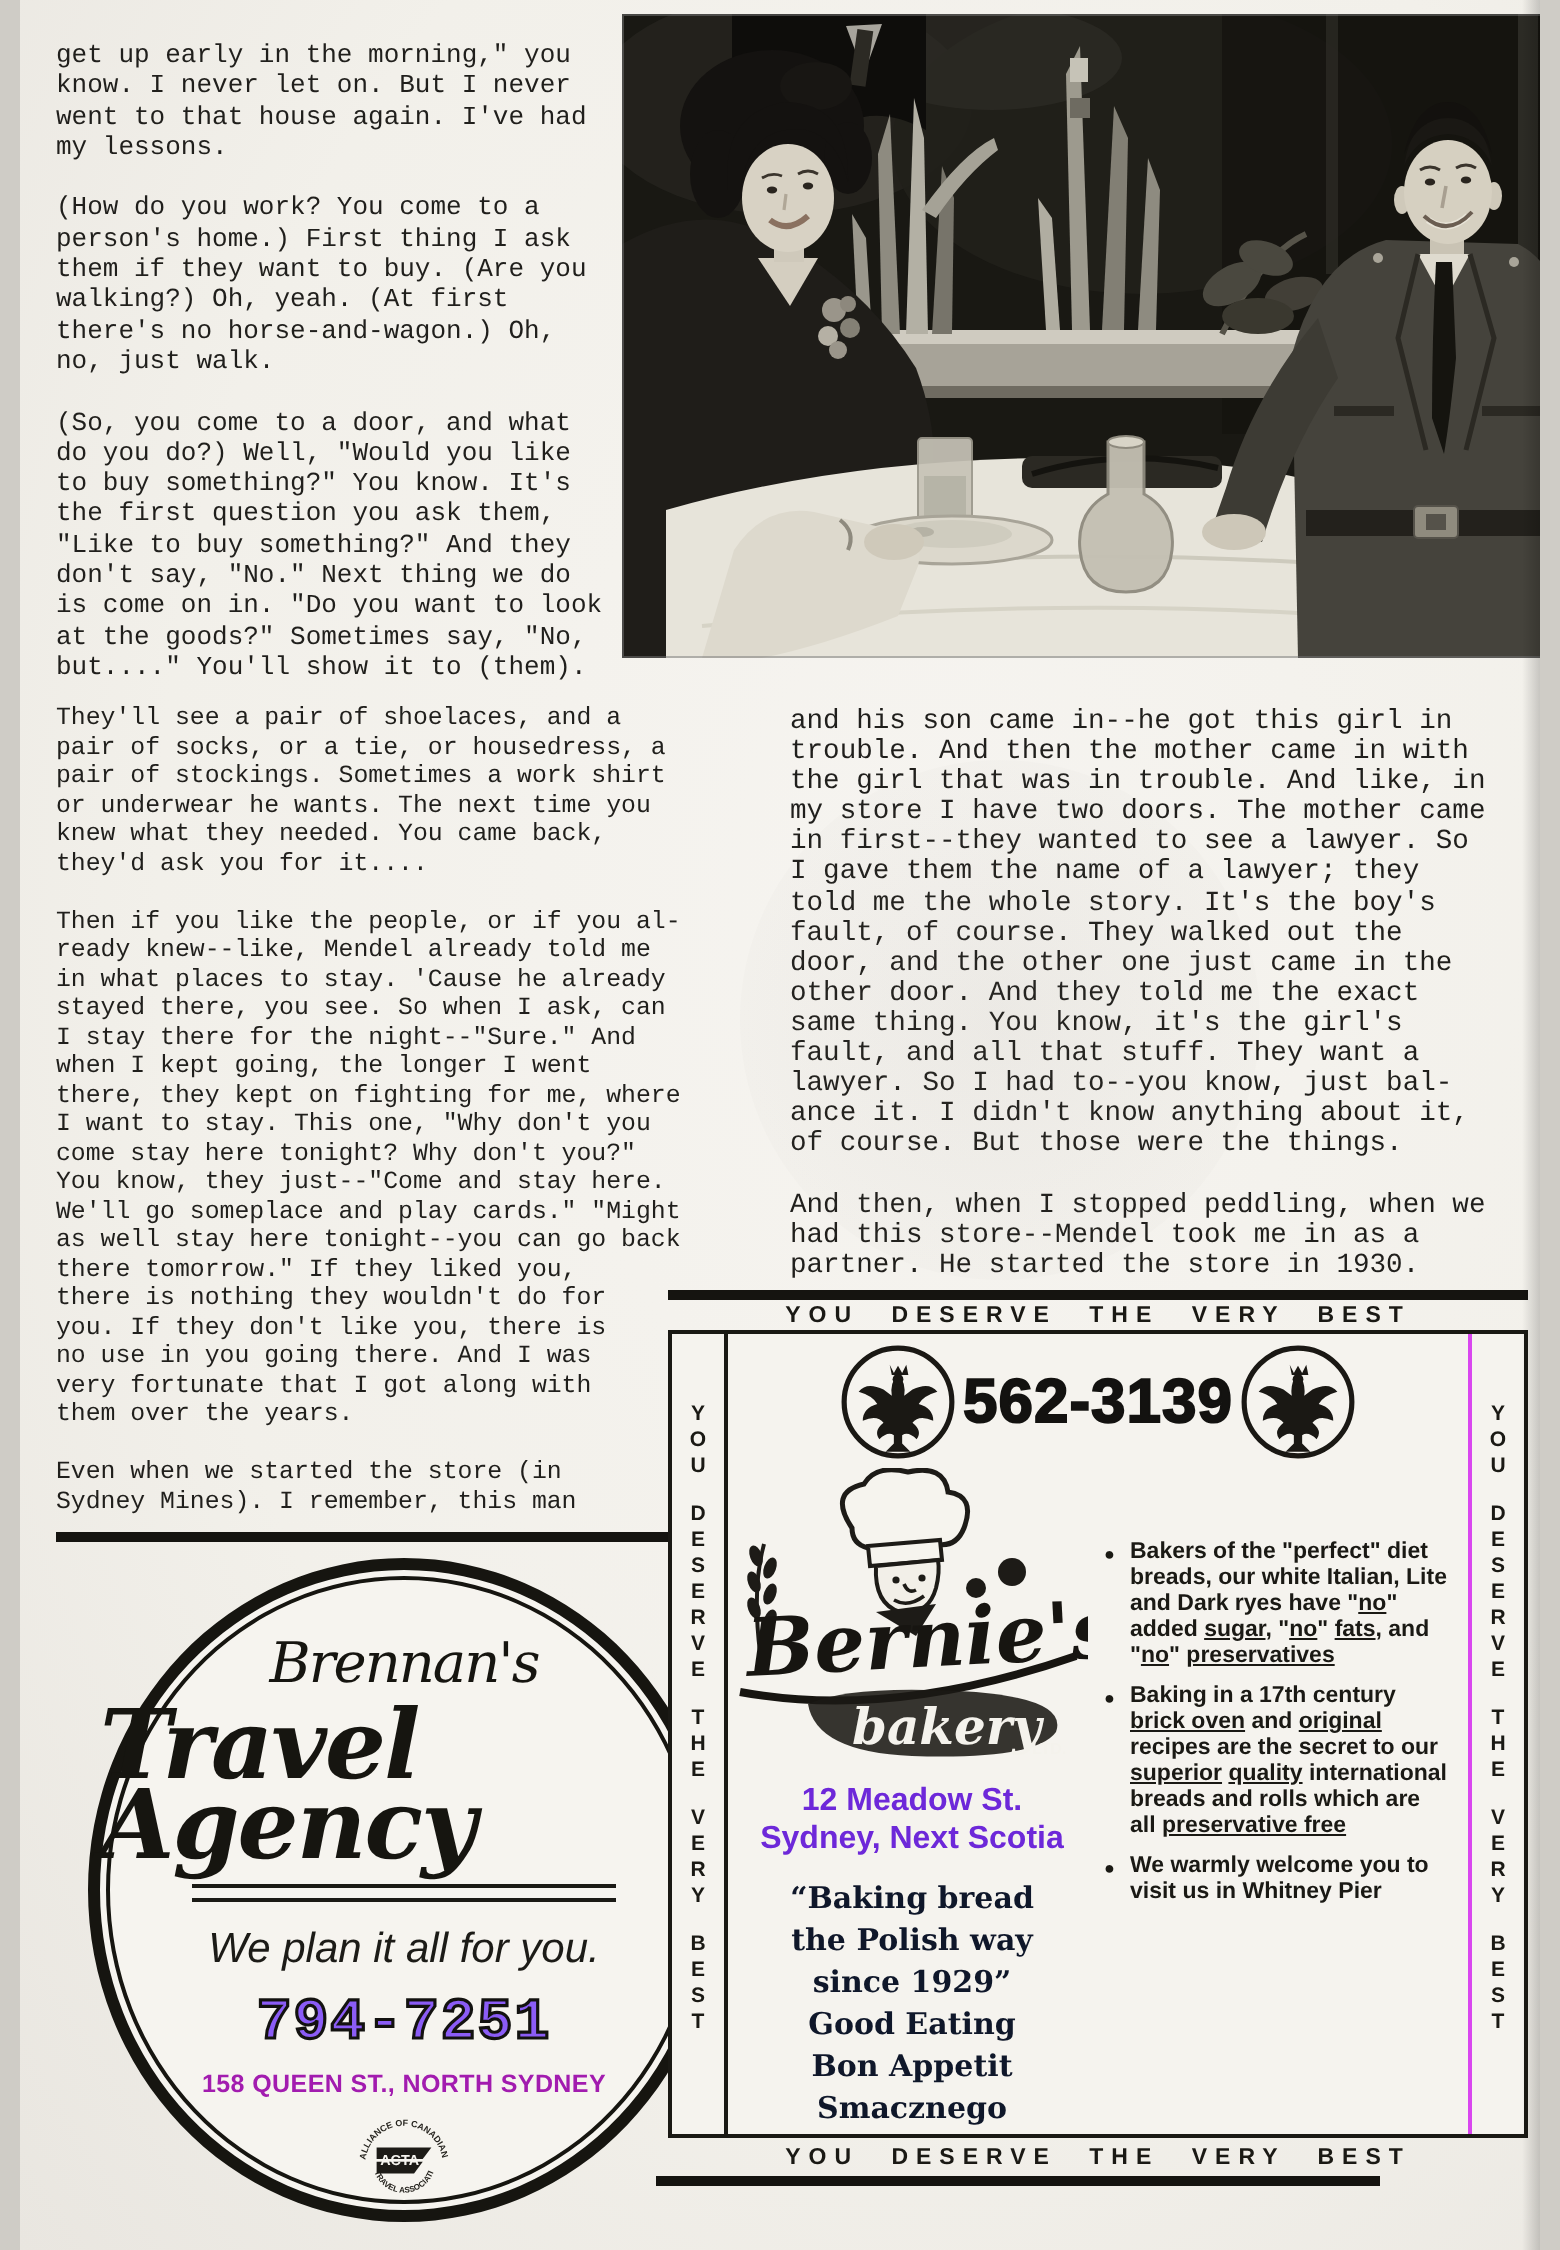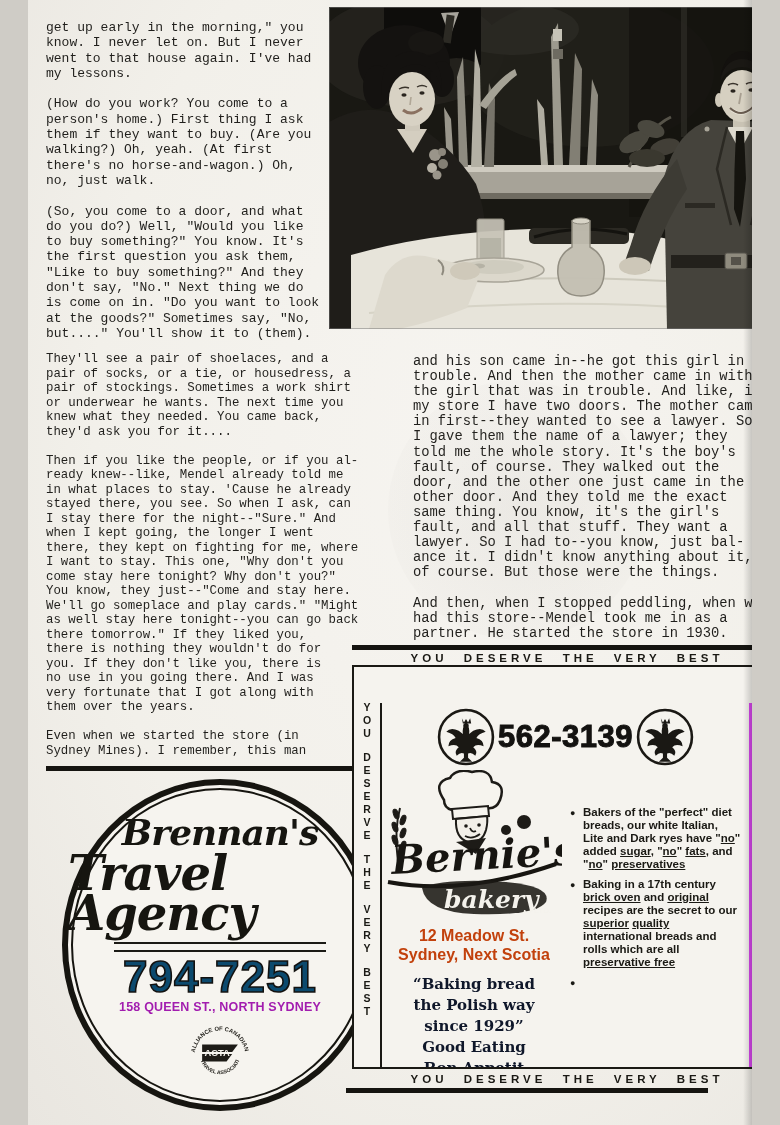--- a/index.html
+++ b/index.html
@@ -1,19 +1,19 @@
 <!DOCTYPE html>
 <html><head>
 <meta charset="utf-8">
 <style>
   html,body{margin:0;padding:0;background:#cfccc6;}
   .page{position:relative;width:724px;height:1125px;margin:0 auto;overflow:hidden;
         background:#f3f1ec;
         background-image:radial-gradient(ellipse at 60% 40%, #f6f4f0 0%, #f2f0ea 60%, #e9e6e0 100%);
-        font-family:"Liberation Sans",sans-serif;color:#1c1b18;}
+        font-family:"Liberation Sans",sans-serif;color:#1c1b18;padding-left:36px;}
   .edge-shade{position:absolute;right:0;top:0;width:9px;height:100%;
         background:linear-gradient(to right, rgba(0,0,0,0), rgba(0,0,0,0.18));}
   .ghost{position:absolute;left:360px;top:380px;width:260px;height:260px;border-radius:50%;
         background:radial-gradient(ellipse, rgba(120,115,105,0.08), rgba(0,0,0,0));}
 
   
   .tw{position:absolute;white-space:pre;font-family:"Liberation Mono","DejaVu Sans Mono",monospace;color:#201f1c;}
   .tw-top{left:18px;top:20px;width:292px;font-size:13px;line-height:15.3px;}
   .tw-left{left:18px;top:352px;width:318px;font-size:12.4px;line-height:14.5px;}
   .tw-right{left:385px;top:354px;width:372px;font-size:13.8px;line-height:15.1px;}
@@ -25,43 +25,43 @@
         font-weight:bold;font-size:12.8px;color:#181713;}
 
   .rule{position:absolute;background:#151410;}
   .rule-left{left:18px;top:766px;width:315px;height:5px;}
 
   
   .brennan{position:absolute;left:34px;top:779px;width:304px;height:320px;border-radius:50%;
         border:6px solid #161510;background:#f6f4ef;}
   .brennan .inner-ring{position:absolute;inset:3px;border-radius:50%;border:2px solid #161510;}
   .brennan .content{position:relative;height:100%;display:flex;flex-direction:column;align-items:center;padding-top:26px;box-sizing:border-box;}
-  .brennan-name1{font-family:"DejaVu Serif",serif;font-style:italic;font-weight:bold;font-size:36px;line-height:42px;letter-spacing:-1px;color:#161510;}
+  .brennan-name1{font-family:"DejaVu Serif",serif;font-style:italic;font-weight:normal;font-size:28px;line-height:42px;letter-spacing:-1px;color:#161510;}
   .brennan-name2{font-family:"DejaVu Serif",serif;font-style:italic;font-weight:bold;font-size:48px;line-height:40px;letter-spacing:-1px;color:#161510;}
   .brennan-divider{width:212px;height:6px;border-top:2px solid #1b1a15;border-bottom:2px solid #1b1a15;margin-top:9px;}
   .brennan-tagline{font-style:italic;font-size:21px;margin-top:12px;color:#1c1b17;}
-  .brennan-phone{font-weight:bold;font-size:44px;line-height:46px;letter-spacing:1px;margin-top:2px;color:#0c4a6e;-webkit-text-stroke:1.6px #131210;}
+  .brennan-phone{font-weight:bold;font-size:29px;line-height:46px;letter-spacing:1px;margin-top:2px;color:#8b5cf6;font-family:Liberation Mono, monospace;-webkit-text-stroke:1.6px #131210;}
   .brennan-address{font-weight:bold;font-size:12.5px;letter-spacing:0.2px;color:#a21caf;}
   .brennan-logo{margin-top:6px;}
 
   
   .bernie{position:absolute;left:324px;top:645px;width:430px;}
   .bernie-toprule{height:5px;background:#151410;}
   .banner{ text-align:center;font-weight:bold;font-size:11.5px;letter-spacing:4px;word-spacing:9px;color:#1a1914;padding:2px 0 1px 0;}
   .outer-box{border:2px solid #1a1914;display:flex;height:400px;background:#f5f3ee;}
   .gutter{width:26px;display:flex;flex-direction:column;align-items:center;padding-top:34px;
         font-weight:bold;font-size:10.5px;color:#1a1914;box-sizing:border-box;}
   .vword{display:flex;flex-direction:column;align-items:center;margin-bottom:11px;}
   .vletter{line-height:13px;}
-  .inner-box{flex:1;border-left:2px solid #1a1914;border-right:5px solid #d946ef;position:relative;overflow:hidden;margin-top:36px;}
+  .inner-box{flex:1;border-left:2px solid #1a1914;border-right:2px solid #d946ef;position:relative;overflow:hidden;}
   .phone-row{display:flex;justify-content:center;align-items:center;gap:3px;margin-top:5px;}
   .bernie-phone{font-weight:bold;font-size:31px;letter-spacing:0.5px;color:#131210;-webkit-text-stroke:1px #131210;}
   .content-row{display:flex;margin-top:4px;}
   .bernie-leftcol{width:180px;flex:none;padding-left:2px;}
-  .bernie-address{margin-top:6px;text-align:center;font-weight:bold;font-size:16px;line-height:19px;color:#c2410c;}
+  .bernie-address{margin-top:6px;text-align:center;font-weight:bold;font-size:16px;line-height:19px;color:#6d28d9;}
   .bernie-quote{margin-top:10px;text-align:center;white-space:pre-line;
         font-family:"DejaVu Serif",serif;font-weight:bold;font-size:15px;line-height:21px;color:#0f172a;}
   .bernie-rightcol{flex:1;padding:36px 8px 0 6px;}
   .bullet-item{position:relative;padding-left:13px;margin-bottom:7px;
         font-weight:bold;font-size:11.5px;line-height:13px;color:#1a1914;}
   .bullet-item .dot{position:absolute;left:0;top:1px;font-size:9px;}
   .bullet-item .u{text-decoration:underline;}
   .banner-bottom{margin-top:2px;}
   .bernie-bottomrule{position:relative;left:-6px;width:362px;height:5px;background:#151410;margin-top:2px;}
 
@@ -269,20 +269,21 @@
 
   <div class="ghost"></div>
   <div class="rule rule-left"></div>
 
   <div class="brennan">
     <div class="inner-ring"></div>
     <div class="content">
       <div class="brennan-name1">Brennan's</div>
       <div class="brennan-name2">Travel Agency</div>
       <div class="brennan-divider"></div>
+      <div class="brennan-tagline">We plan it all for you.</div>
       <div class="brennan-phone">794-7251</div>
       <div class="brennan-address">158 QUEEN ST., NORTH SYDNEY</div>
       <svg class="brennan-logo" width="62" height="66" viewBox="0 0 66 70">
         <defs>
           <path id="arcT" d="M6,38 A27,27 0 1 1 60,38"></path>
           <path id="arcB" d="M12,42 A22,22 0 0 0 54,42"></path>
         </defs>
         <text font-size="6.2" font-family="Liberation Sans, sans-serif" fill="#26241f" font-weight="bold">
           <textPath href="#arcT" startOffset="4%">ALLIANCE OF CANADIAN</textPath>
         </text>
@@ -389,21 +390,21 @@
             <div class="bernie-quote">“Baking bread
 the Polish way
 since 1929”
 Good Eating
 Bon Appetit
 Smacznego</div>
           </div>
           <div class="bernie-rightcol">
               <div class="bullet-item"><span class="dot">●</span><span><span>Bakers of the "perfect" diet breads, our white Italian, Lite and Dark ryes have "</span><span class="u">no</span><span>" added </span><span class="u">sugar</span><span>, "</span><span class="u">no</span><span>" </span><span class="u">fats</span><span>, and "</span><span class="u">no</span><span>" </span><span class="u">preservatives</span></span></div>
               <div class="bullet-item"><span class="dot">●</span><span><span>Baking in a 17th century </span><span class="u">brick oven</span><span> and </span><span class="u">original</span><span> recipes are the secret to our </span><span class="u">superior</span><span> </span><span class="u">quality</span><span> international breads and rolls which are all </span><span class="u">preservative free</span></span></div>
-              <div class="bullet-item"><span class="dot">●</span></div>
+              <div class="bullet-item"><span class="dot">●</span><span><span>We warmly welcome you to visit us in Whitney Pier</span></span></div>
             </div>
         </div>
       </div>
       <div class="gutter">
           <div class="vword">
             <div class="vletter">Y</div>
             <div class="vletter">O</div>
             <div class="vletter">U</div>
           </div>
           <div class="vword">

